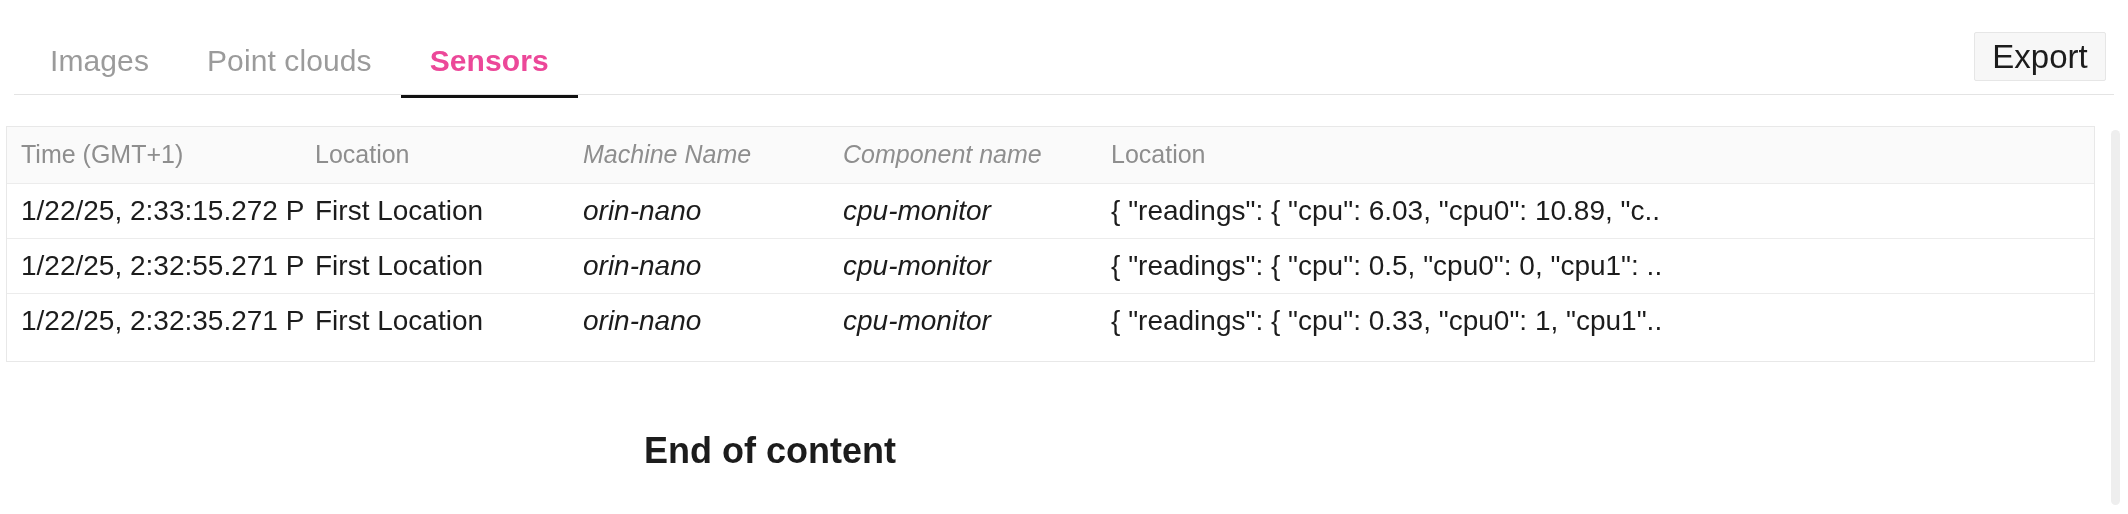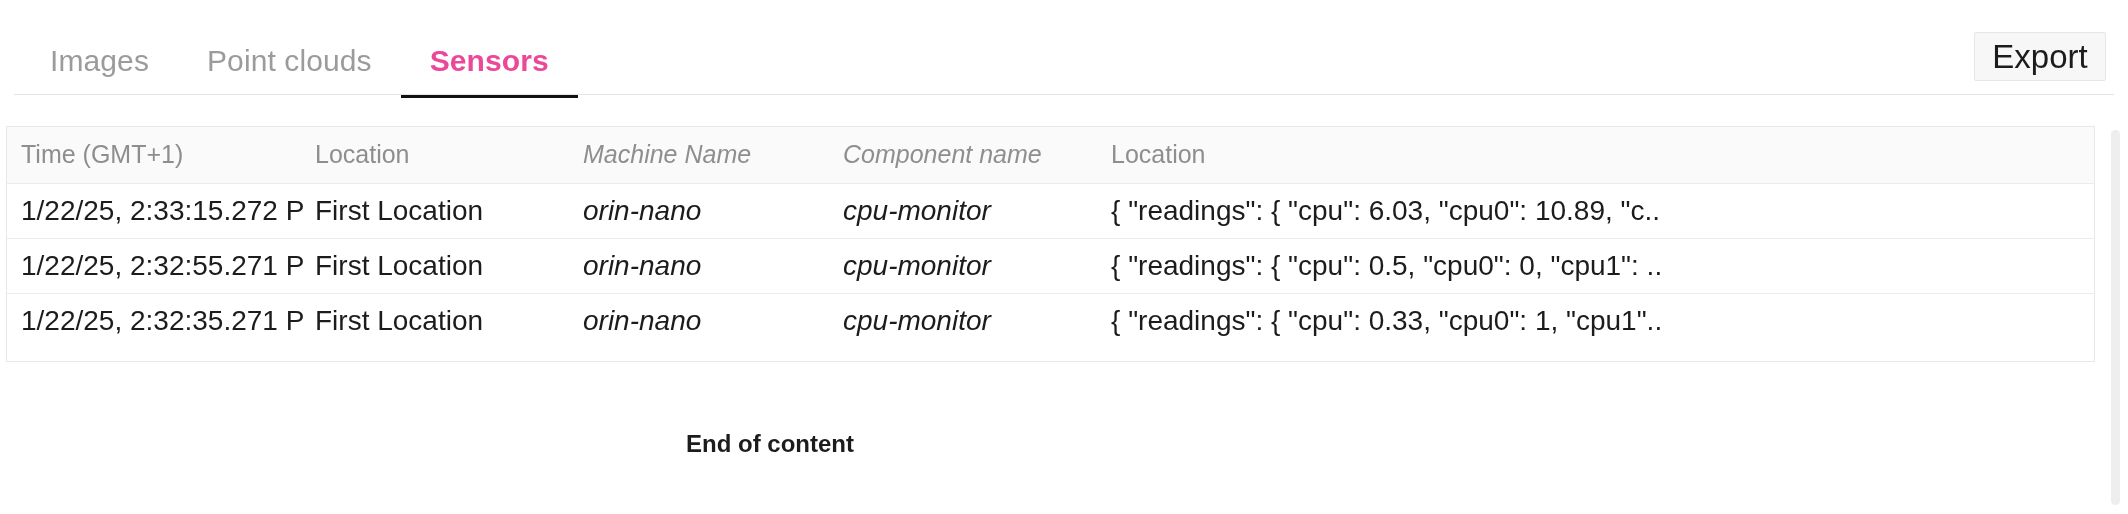--- a/index.html
+++ b/index.html
@@ -157,21 +157,21 @@
     border-radius: 5px;
   }
 
   
   .end-of-content {
     position: absolute;
     left: 21px;
     top: 430px;
     width: 1498px;
     text-align: center;
-    font-size: 24px;
+    font-size: 36px;
     font-weight: bold;
     color: #1c1c1c;
   }
 </style>
 </head>
 <body>
 
 <div class="tabbar">
   <div class="tabs">
     <div class="tab">

